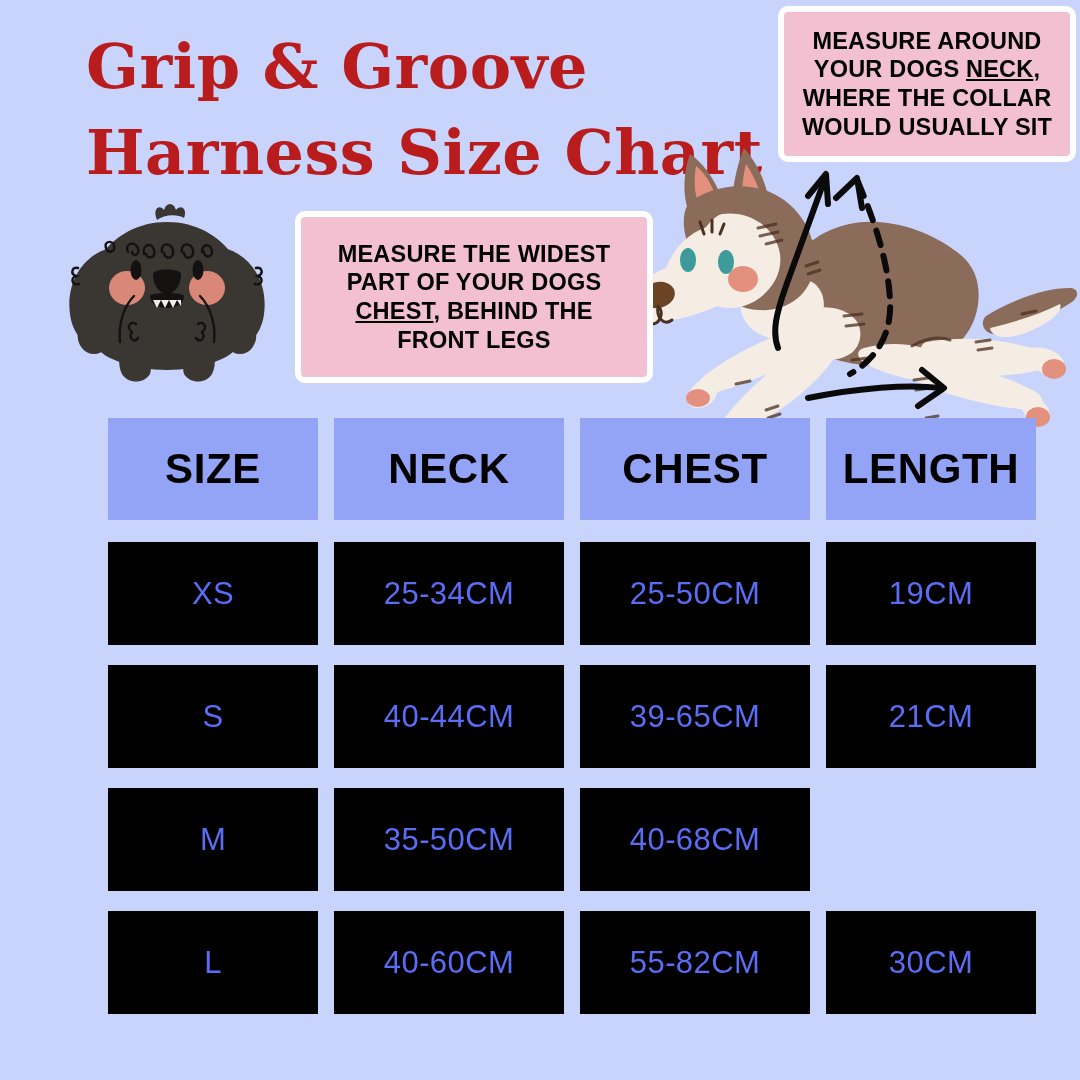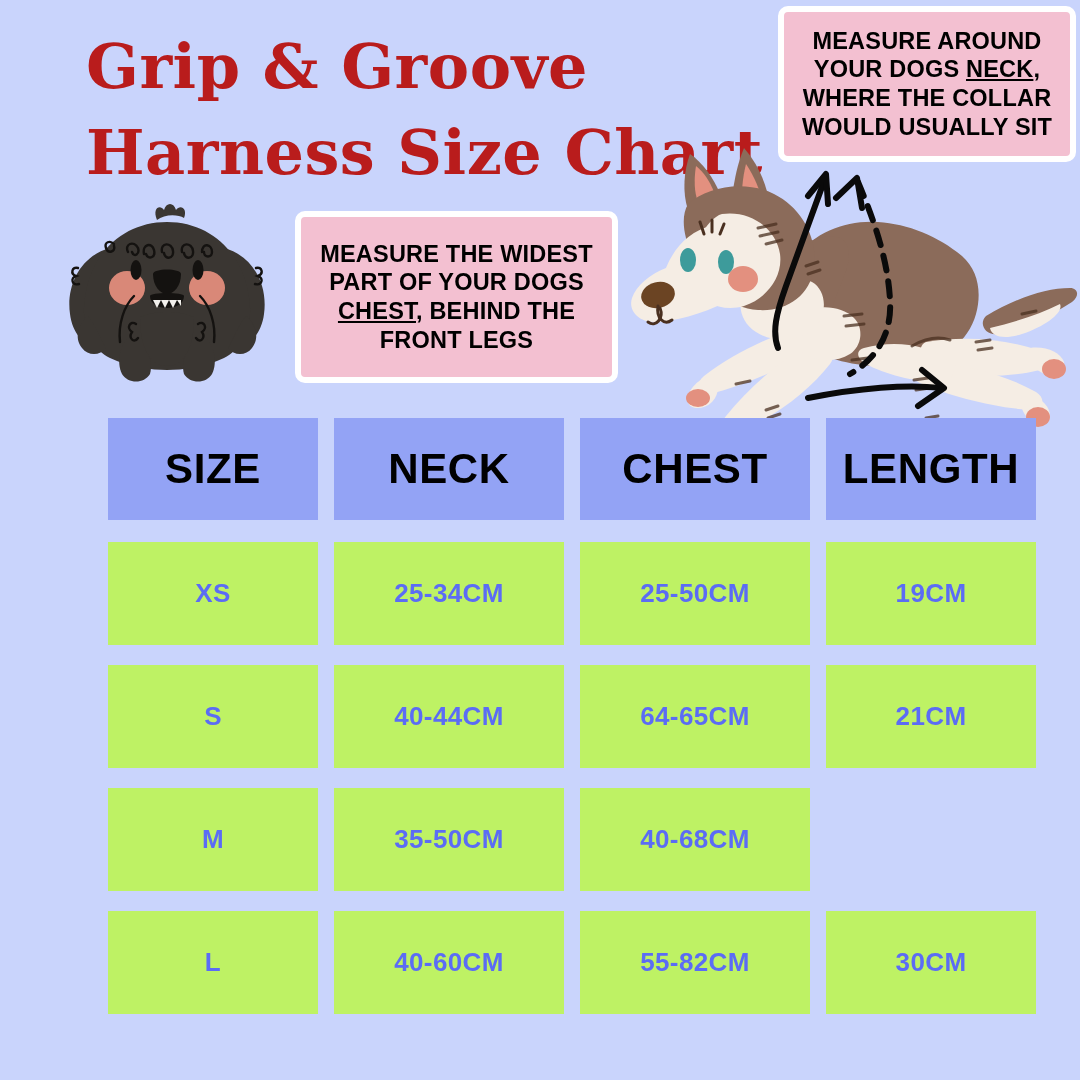--- a/index.html
+++ b/index.html
@@ -66,21 +66,21 @@
   #callout-neck {
     left: 778px;
     top: 6px;
     width: 298px;
     height: 156px;
     font-size: 23.5px;
   }
   #callout-chest {
     left: 295px;
     top: 211px;
-    width: 323px;
+    width: 358px;
     height: 172px;
     font-size: 23.5px;
   }
 
   
   #black-dog {
     position: absolute;
     left: 52px;
     top: 196px;
     width: 230px;
@@ -125,24 +125,24 @@
     box-sizing: border-box;
   }
   .head-cell {
     background: #93a3f5;
     color: #000000;
     font-size: 42px;
     font-weight: bold;
     letter-spacing: 0.6px;
   }
   .data-cell {
-    background: #bef264;
+    background: #000000;
     color: #5b6cf5;
-    font-size: 26px;
-    font-weight: bold;
+    font-size: 31px;
+    font-weight: normal;
     letter-spacing: 0.4px;
   }
   .trow.head .cell { height: 102px; }
   .trow.data .cell { height: 103px; }
   .trow.head { margin-bottom: 22px; }
   .trow.data { margin-bottom: 20px; }
 </style>
 </head>
 <body>
 
@@ -331,21 +331,21 @@
     <div class="trow data">
       <div class="cell data-cell">XS</div>
       <div class="cell data-cell">25-34CM</div>
       <div class="cell data-cell">25-50CM</div>
       <div class="cell data-cell">19CM</div>
     </div>
 
     <div class="trow data">
       <div class="cell data-cell">S</div>
       <div class="cell data-cell">40-44CM</div>
-      <div class="cell data-cell">64-65CM</div>
+      <div class="cell data-cell">39-65CM</div>
       <div class="cell data-cell">21CM</div>
     </div>
 
     <div class="trow data">
       <div class="cell data-cell">M</div>
       <div class="cell data-cell">35-50CM</div>
       <div class="cell data-cell">40-68CM</div>
     </div>
 
     <div class="trow data">

